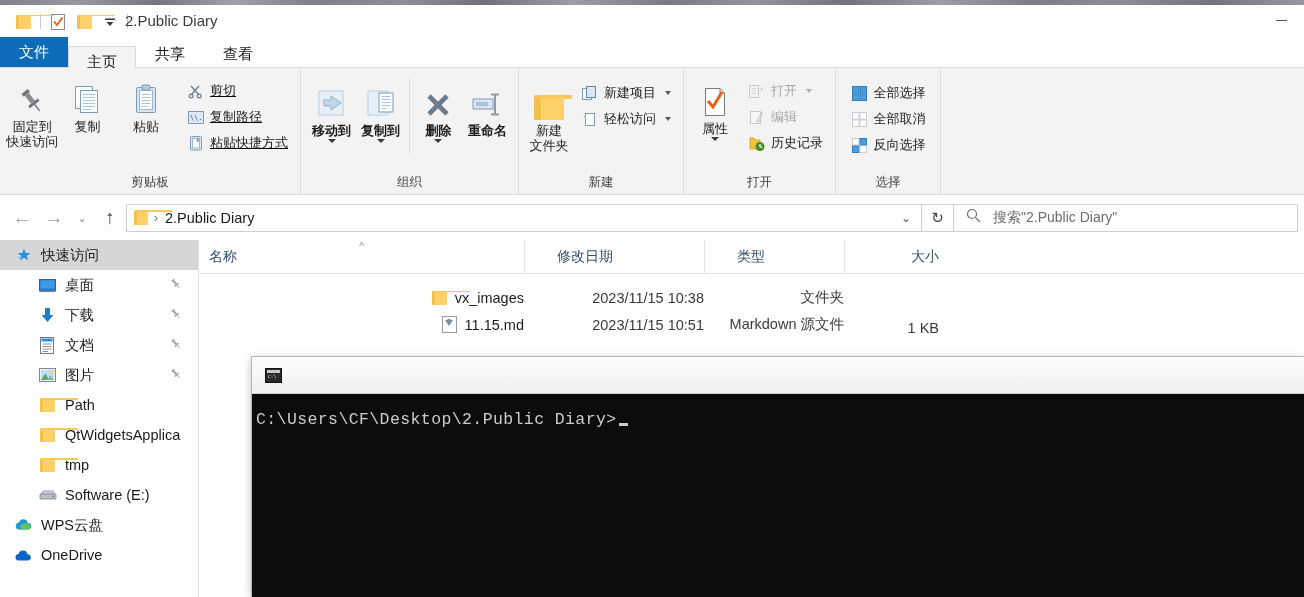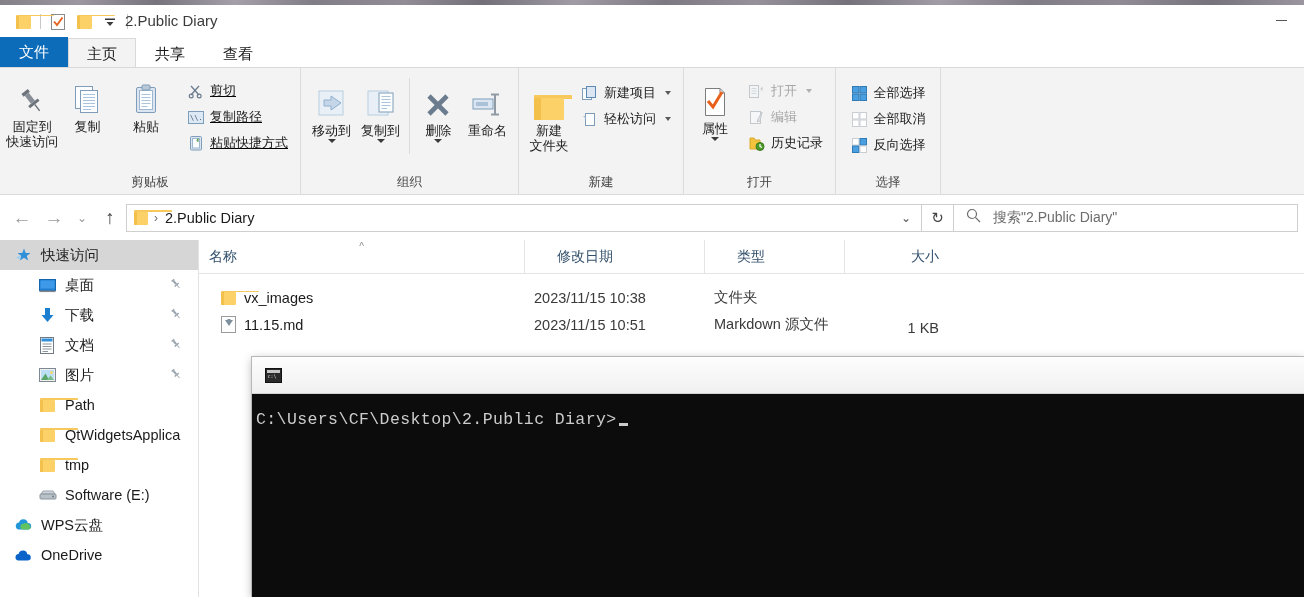--- a/index.html
+++ b/index.html
@@ -48,21 +48,21 @@
   
   .tabstrip { height:30px; background:#fff; display:flex; align-items:flex-end; border-bottom:1px solid #d9d9d9; position:relative;}
   .tab-file {
     background:#0d6cb9; color:#fff; font-size:15px;
     padding:0 19px; height:30px; line-height:30px; cursor:default;
   }
   .tab {
     font-size:15px; color:#1b1b1b; padding:0 18px; height:29px; line-height:29px;
     border:1px solid transparent; border-bottom:none; background:transparent;
   }
-  .tab.active { background:#f3f3f3; border-color:#d9d9d9; position:relative; top:0; }
+  .tab.active { background:#f3f3f3; border-color:#d9d9d9; position:relative; top:8px; }
 
   
   .ribbon { height:127px; background:#f3f3f3; border-bottom:1px solid #dadada; display:flex; position:relative; }
   .rgroup { height:127px; position:relative; display:flex; flex-direction:column; }
   .rgroup + .rgroup { border-left:1px solid #dcdcdc; }
   .rgroup-body { flex:1; display:flex; align-items:flex-start; padding:6px 6px 0 6px; }
   .rgroup-name {
     height:22px; line-height:18px; text-align:center; font-size:12.5px; color:#444;
   }
 
@@ -123,21 +123,21 @@
     display:flex; align-items:flex-end; position:relative;
   }
   .col + .col { border-left:1px solid #e4e4e4;padding-left:32px; }
   .col .sortmark { position:absolute; left:50%; top:2px; transform:translateX(-50%); color:#8a8a8a; font-size:10px; }
   .col.c-name { width:325px; }
   .col.c-date { width:180px; }
   .col.c-type { width:140px; }
   .col.c-size { width:105px; justify-content:flex-end; padding:0 10px 7px 0; }
 
   .row { height:27px; display:flex; align-items:center; font-size:14.5px; color:#1b1b1b; }
-  .cell { padding-left:10px; display:flex; align-items:center; gap:8px; white-space:nowrap; }
+  .cell { padding-left:10px; display:flex; align-items:center; gap:8px; white-space:nowrap;justify-content:flex-end; }
   .cell.c-name { width:325px; padding-left:22px; }
   .cell.c-date { width:180px; color:#3a3a3a; }
   .cell.c-type { width:140px; color:#3a3a3a; }
   .cell.c-size { width:105px; justify-content:flex-end; padding:0 10px 0 0; color:#3a3a3a;margin-top:6px; }
 
   .md-ico { position:relative; width:15px; height:17px; background:#fdfdfd; border:1px solid #9b9b9b; }
   .md-ico .arr { position:absolute; left:50%; top:3px; transform:translateX(-50%); width:0;height:0;
     border-left:4px solid transparent;border-right:4px solid transparent;border-top:6px solid #7d8f9c;}
   .md-ico .stem { position:absolute; left:50%; top:2px; transform:translateX(-50%); width:3px; height:4px; background:#7d8f9c;}
 
@@ -295,21 +295,21 @@
                 </svg>
               </span>
               <span>粘贴快捷方式</span>
             </div>
           </div>
         </div>
         <div class="rgroup-name">剪贴板</div>
       </div>
 
       <div class="rgroup" style="width:218px;">
-        <div class="rgroup-body" style="padding-top:10px;">
+        <div class="rgroup-body" style="padding-top:10px;font-weight:bold;">
           <div class="big-btn w54">
             <span class="bi">
               <svg width="34" height="32" viewBox="0 0 34 32" aria-hidden="true">
                 <rect x="4" y="3" width="24" height="24" fill="#e8eff7" stroke="#b9cee0"></rect>
                 <polygon points="20,8 20,12 27,12 27,18 20,18 20,22 10,15" fill="#c4d6e8" stroke="#8fb0cd" transform="scale(-1,1) translate(-36,0)"></polygon>
               </svg>
             </span>
             <span class="bl">移动到</span>
             <span class="caret-b"></span>
           </div>

